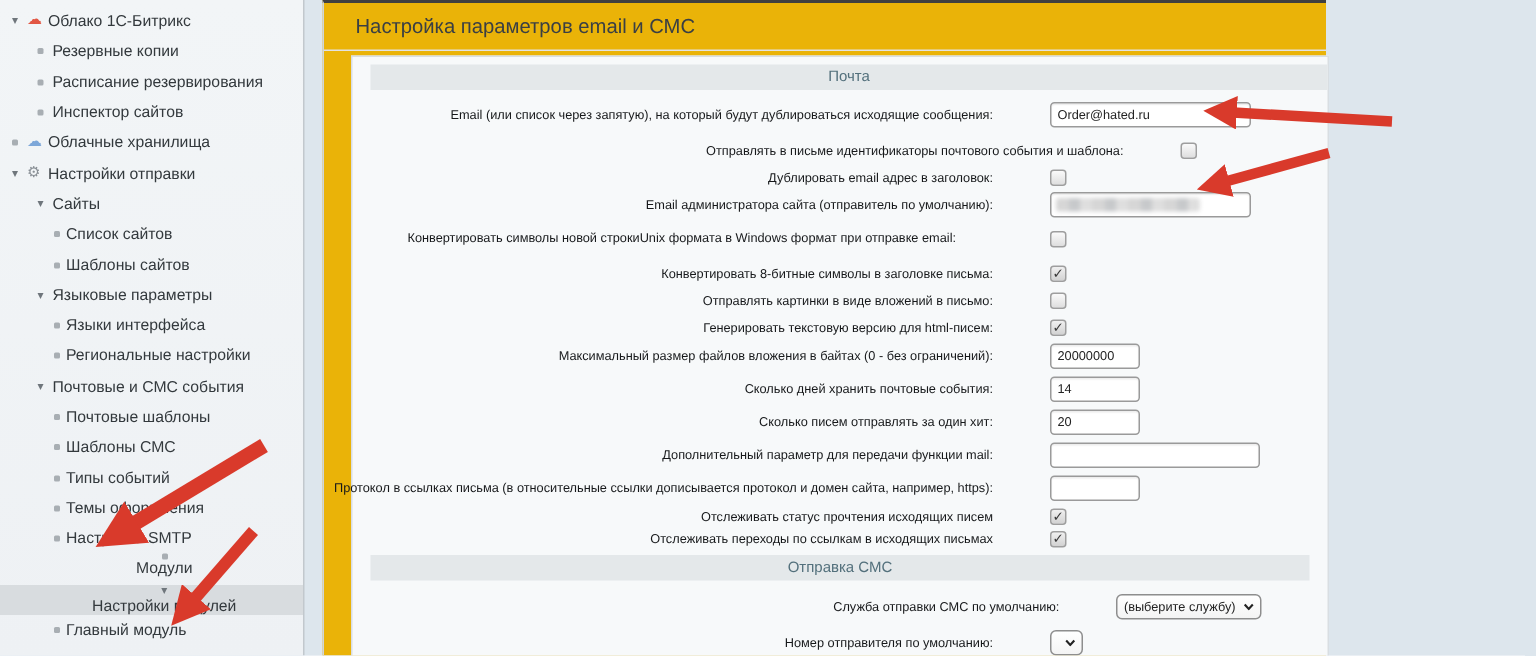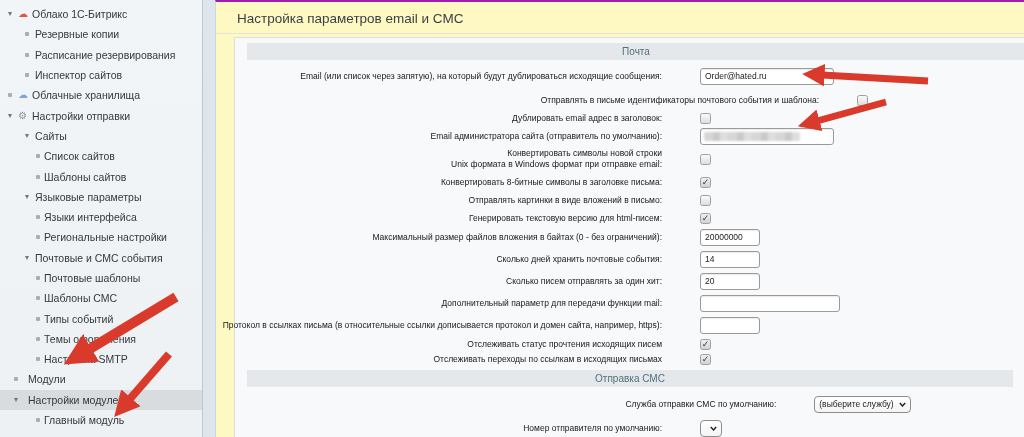--- a/index.html
+++ b/index.html
@@ -20,32 +20,32 @@
   }
   .si { height:20.3px; display:flex; align-items:center; font-size:10.5px; color:#33393d; cursor:pointer; }
   .si .mk { width:10px; display:flex; justify-content:flex-start; align-items:center; flex:0 0 auto; }
   .si .tri { font-size:8px; color:#6f767c; line-height:1; }
   .si .blt { width:4px; height:4px; background:#a8aeb3; border-radius:1px; display:inline-block; }
   .si .ic { width:14px; font-size:10px; line-height:1; flex:0 0 auto; }
   .ic.cloud-red { color:#e25744; }
   .ic.cloud-blue { color:#7da7d9; }
   .ic.gear { color:#8a9096; }
   .lvl0 { padding-left:8px; }
-  .lvl0b { padding-left:4px; }
+  .lvl0b { padding-left:17px;flex-direction:column; }
   .lvl0b .mk { width:24px; padding-left:10px; }
   .lvl1 { padding-left:25px; }
   .lvl2 { padding-left:36px; }
   .lvl2 .mk { width:8px; }
   .si.hl { background:#d8dcdf; }
   
   .content {
-    position:absolute; left:215px; top:0; width:809px; height:437px;
-    background:#fef9c3;
+    position:absolute; left:215px; top:0; width:669px; height:437px;
+    background:#eab308;
     border-left:1px solid #cfd6db;
-    border-top:2px solid #a21caf;
+    border-top:2px solid #404040;
     z-index:1;
   }
   .page-header { padding:7px 0 6px 21px; border-bottom:1px solid #e2e2e2; }
   .page-title { font-size:13.5px; color:#3a3f44; }
   .panel {
     position:absolute; left:18px; top:35px; right:-2px; bottom:-5px;
     background:#f7f9fa;
     border:1px solid #d9dee2;
     padding:5px 0 0 12px;
   }
@@ -55,21 +55,21 @@
     display:flex; align-items:center; justify-content:center;
     font-size:10px; color:#53707c;
   }
   .row { display:flex; align-items:center;gap:32px; }
   .label {
     width:415px; flex:0 0 auto;
     display:flex; justify-content:flex-end; align-items:center;
     font-size:8.5px; color:#16181a; overflow:visible;
   }
   .label > span { white-space:nowrap; }
-  .label.two { flex-direction:column; align-items:flex-end; justify-content:center; line-height:1.3; }
+  .label.two { align-items:flex-end; justify-content:center; line-height:1.3; }
   .ctrl { margin-left:6px; display:flex; align-items:center; }
   .txt {
     height:17px; border:1px solid #9a9a9a; border-radius:3px; background:#fff;
     font-family:"Liberation Sans",sans-serif; font-size:8.5px; color:#222;
     padding:0 4px; box-shadow:inset 0 1px 1px rgba(0,0,0,0.08); outline:none;
   }
   .w-email { width:134px; }
   .w-sm { width:60px; }
   .w-md { width:140px; }
   .cb {

